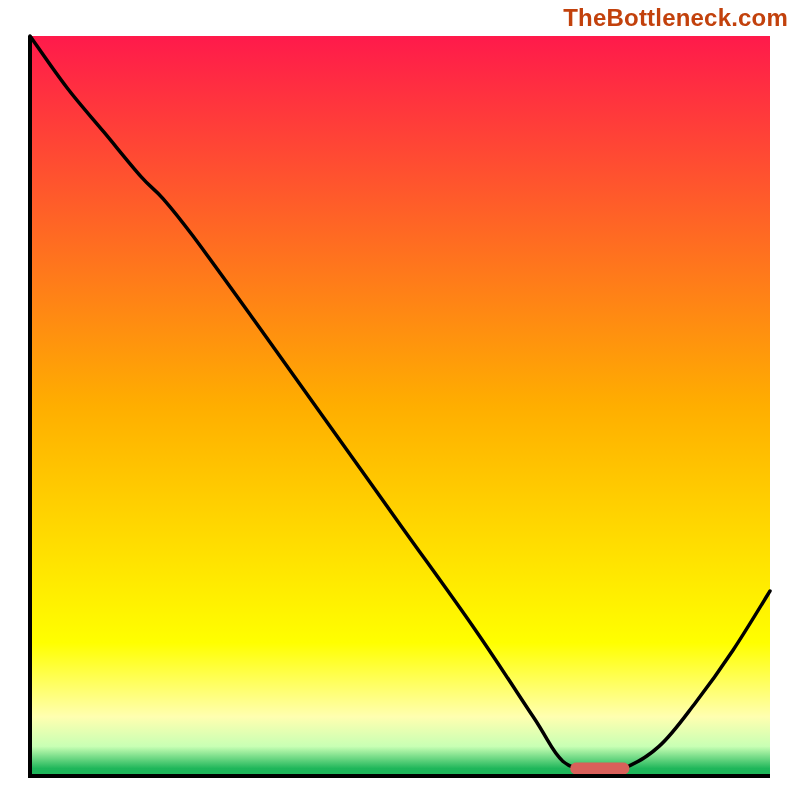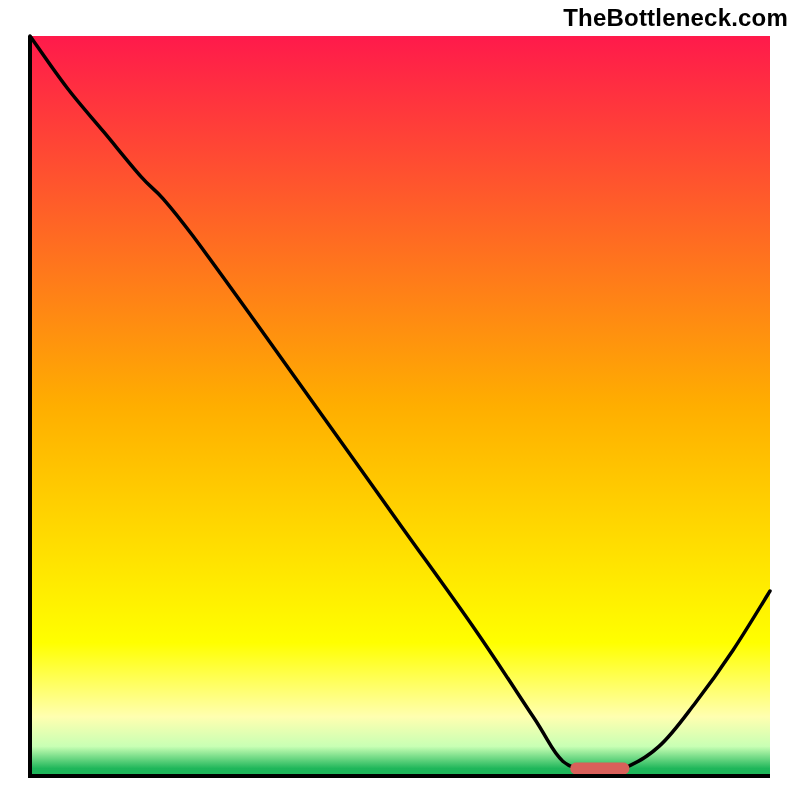--- a/index.html
+++ b/index.html
@@ -15,21 +15,21 @@
     position: relative;
     width: 800px;
     height: 800px;
   }
   .watermark {
     position: absolute;
     top: 4px;
     right: 12px;
     font-size: 24px;
     font-weight: 600;
-    color: #000000;
+    color: #c2410c;
     letter-spacing: 0.2px;
     z-index: 10;
   }
   svg.plot {
     position: absolute;
     top: 0;
     left: 0;
     width: 800px;
     height: 800px;
     display: block;

